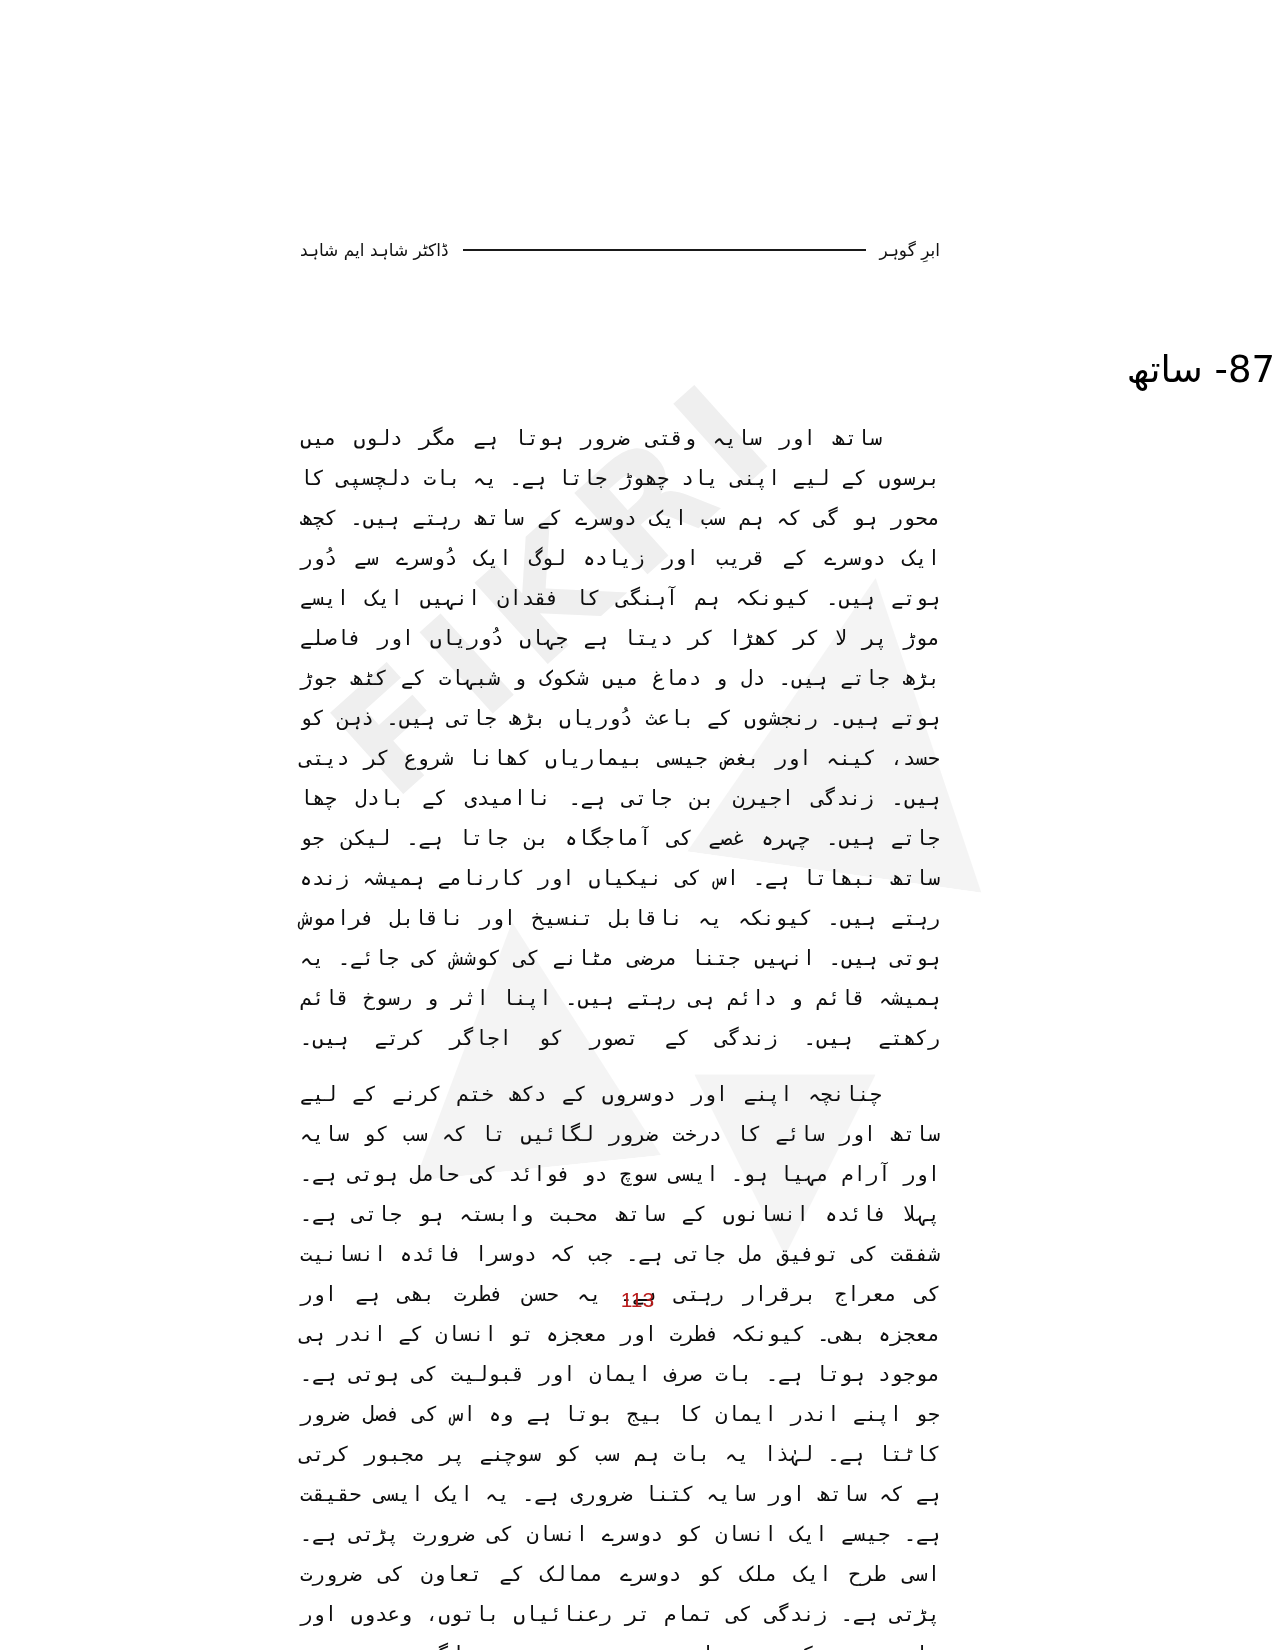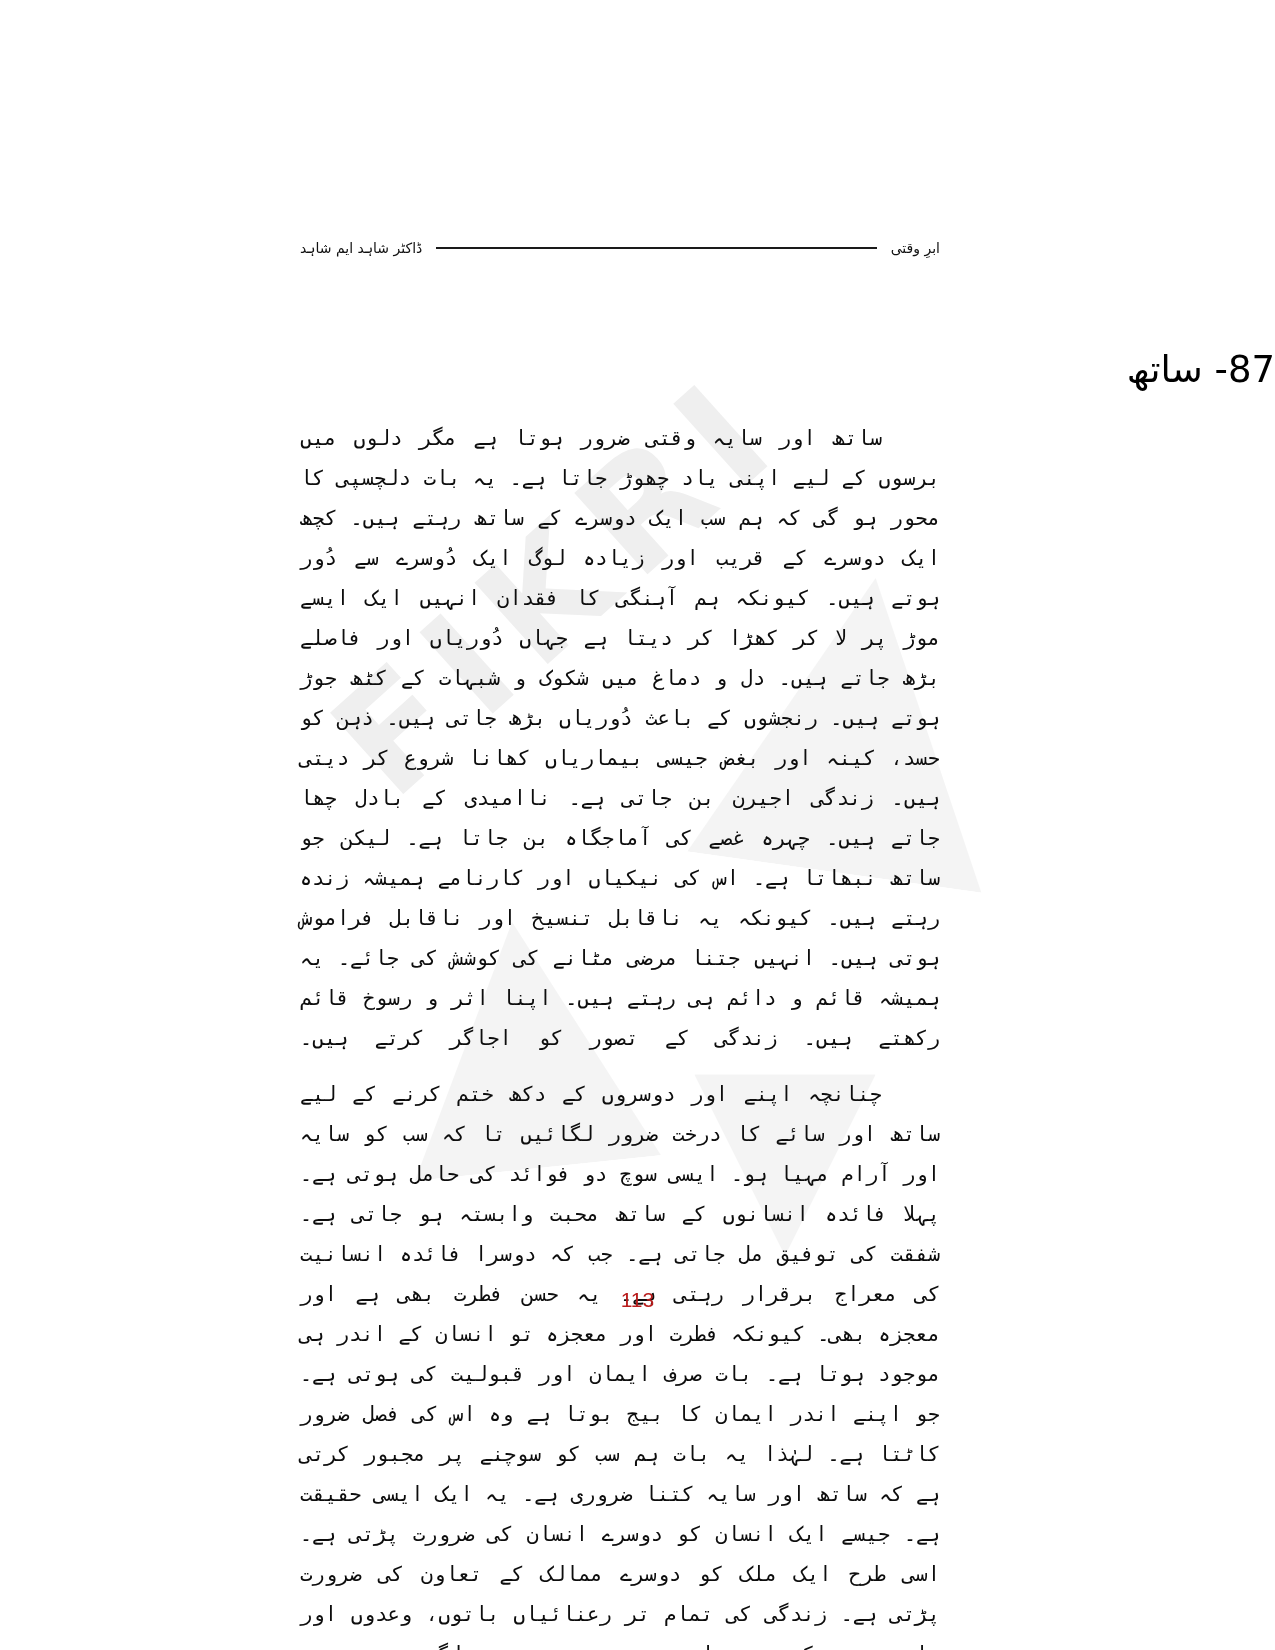--- a/index.html
+++ b/index.html
@@ -65,21 +65,21 @@
     left: 300px;
     width: 640px;
     display: flex;
     align-items: center;
     gap: 14px;
     direction: rtl;
   }
   .header-right-title,
   .header-left-title {
     font-family: "DejaVu Sans", sans-serif;
-    font-size: 14px;
+    font-size: 17px;
     color: #111111;
     white-space: nowrap;
     line-height: 1.2;
   }
   .header-rule {
     flex: 1 1 auto;
     height: 0;
     border-top: 2px solid #1a1a1a;
   }
 
@@ -139,21 +139,21 @@
   <div class="watermark-layer">
     <div class="watermark-shape wm-a"></div>
     <div class="watermark-shape wm-b"></div>
     <div class="watermark-shape wm-c"></div>
     <div class="watermark-text">FIKRI</div>
   </div>
 
   <div class="content">
 
     <div class="running-header">
-      <div class="header-right-title">ابرِ وقتی</div>
+      <div class="header-right-title">ابرِ گوہر</div>
       <div class="header-rule"></div>
       <div class="header-left-title">ڈاکٹر شاہد ایم شاہد</div>
     </div>
 
     <div class="chapter-title">87- ساتھ</div>
 
     <div class="body-block">
       <p class="para">ساتھ اور سایہ وقتی ضرور ہوتا ہے مگر دلوں میں برسوں کے لیے اپنی یاد چھوڑ جاتا ہے۔ یہ بات دلچسپی کا محور ہو گی کہ ہم سب ایک دوسرے کے ساتھ رہتے ہیں۔ کچھ ایک دوسرے کے قریب اور زیادہ لوگ ایک دُوسرے سے دُور ہوتے ہیں۔ کیونکہ ہم آہنگی کا فقدان انہیں ایک ایسے موڑ پر لا کر کھڑا کر دیتا ہے جہاں دُوریاں اور فاصلے بڑھ جاتے ہیں۔ دل و دماغ میں شکوک و شبہات کے کٹھ جوڑ ہوتے ہیں۔ رنجشوں کے باعث دُوریاں بڑھ جاتی ہیں۔ ذہن کو حسد، کینہ اور بغض جیسی بیماریاں کھانا شروع کر دیتی ہیں۔ زندگی اجیرن بن جاتی ہے۔ ناامیدی کے بادل چھا جاتے ہیں۔ چہرہ غصے کی آماجگاہ بن جاتا ہے۔ لیکن جو ساتھ نبھاتا ہے۔ اس کی نیکیاں اور کارنامے ہمیشہ زندہ رہتے ہیں۔ کیونکہ یہ ناقابل تنسیخ اور ناقابل فراموش ہوتی ہیں۔ انہیں جتنا مرضی مٹانے کی کوشش کی جائے۔ یہ ہمیشہ قائم و دائم ہی رہتے ہیں۔ اپنا اثر و رسوخ قائم رکھتے ہیں۔ زندگی کے تصور کو اجاگر کرتے ہیں۔</p>
       <p class="para">چنانچہ اپنے اور دوسروں کے دکھ ختم کرنے کے لیے ساتھ اور سائے کا درخت ضرور لگائیں تا کہ سب کو سایہ اور آرام مہیا ہو۔ ایسی سوچ دو فوائد کی حامل ہوتی ہے۔ پہلا فائدہ انسانوں کے ساتھ محبت وابستہ ہو جاتی ہے۔ شفقت کی توفیق مل جاتی ہے۔ جب کہ دوسرا فائدہ انسانیت کی معراج برقرار رہتی ہے۔ یہ حسن فطرت بھی ہے اور معجزہ بھی۔ کیونکہ فطرت اور معجزہ تو انسان کے اندر ہی موجود ہوتا ہے۔ بات صرف ایمان اور قبولیت کی ہوتی ہے۔ جو اپنے اندر ایمان کا بیج بوتا ہے وہ اس کی فصل ضرور کاٹتا ہے۔ لہٰذا یہ بات ہم سب کو سوچنے پر مجبور کرتی ہے کہ ساتھ اور سایہ کتنا ضروری ہے۔ یہ ایک ایسی حقیقت ہے۔ جیسے ایک انسان کو دوسرے انسان کی ضرورت پڑتی ہے۔ اسی طرح ایک ملک کو دوسرے ممالک کے تعاون کی ضرورت پڑتی ہے۔ زندگی کی تمام تر رعنائیاں باتوں، وعدوں اور یادوں کے ساتھ خوبصورت لگتی ہیں۔</p>
     </div>

